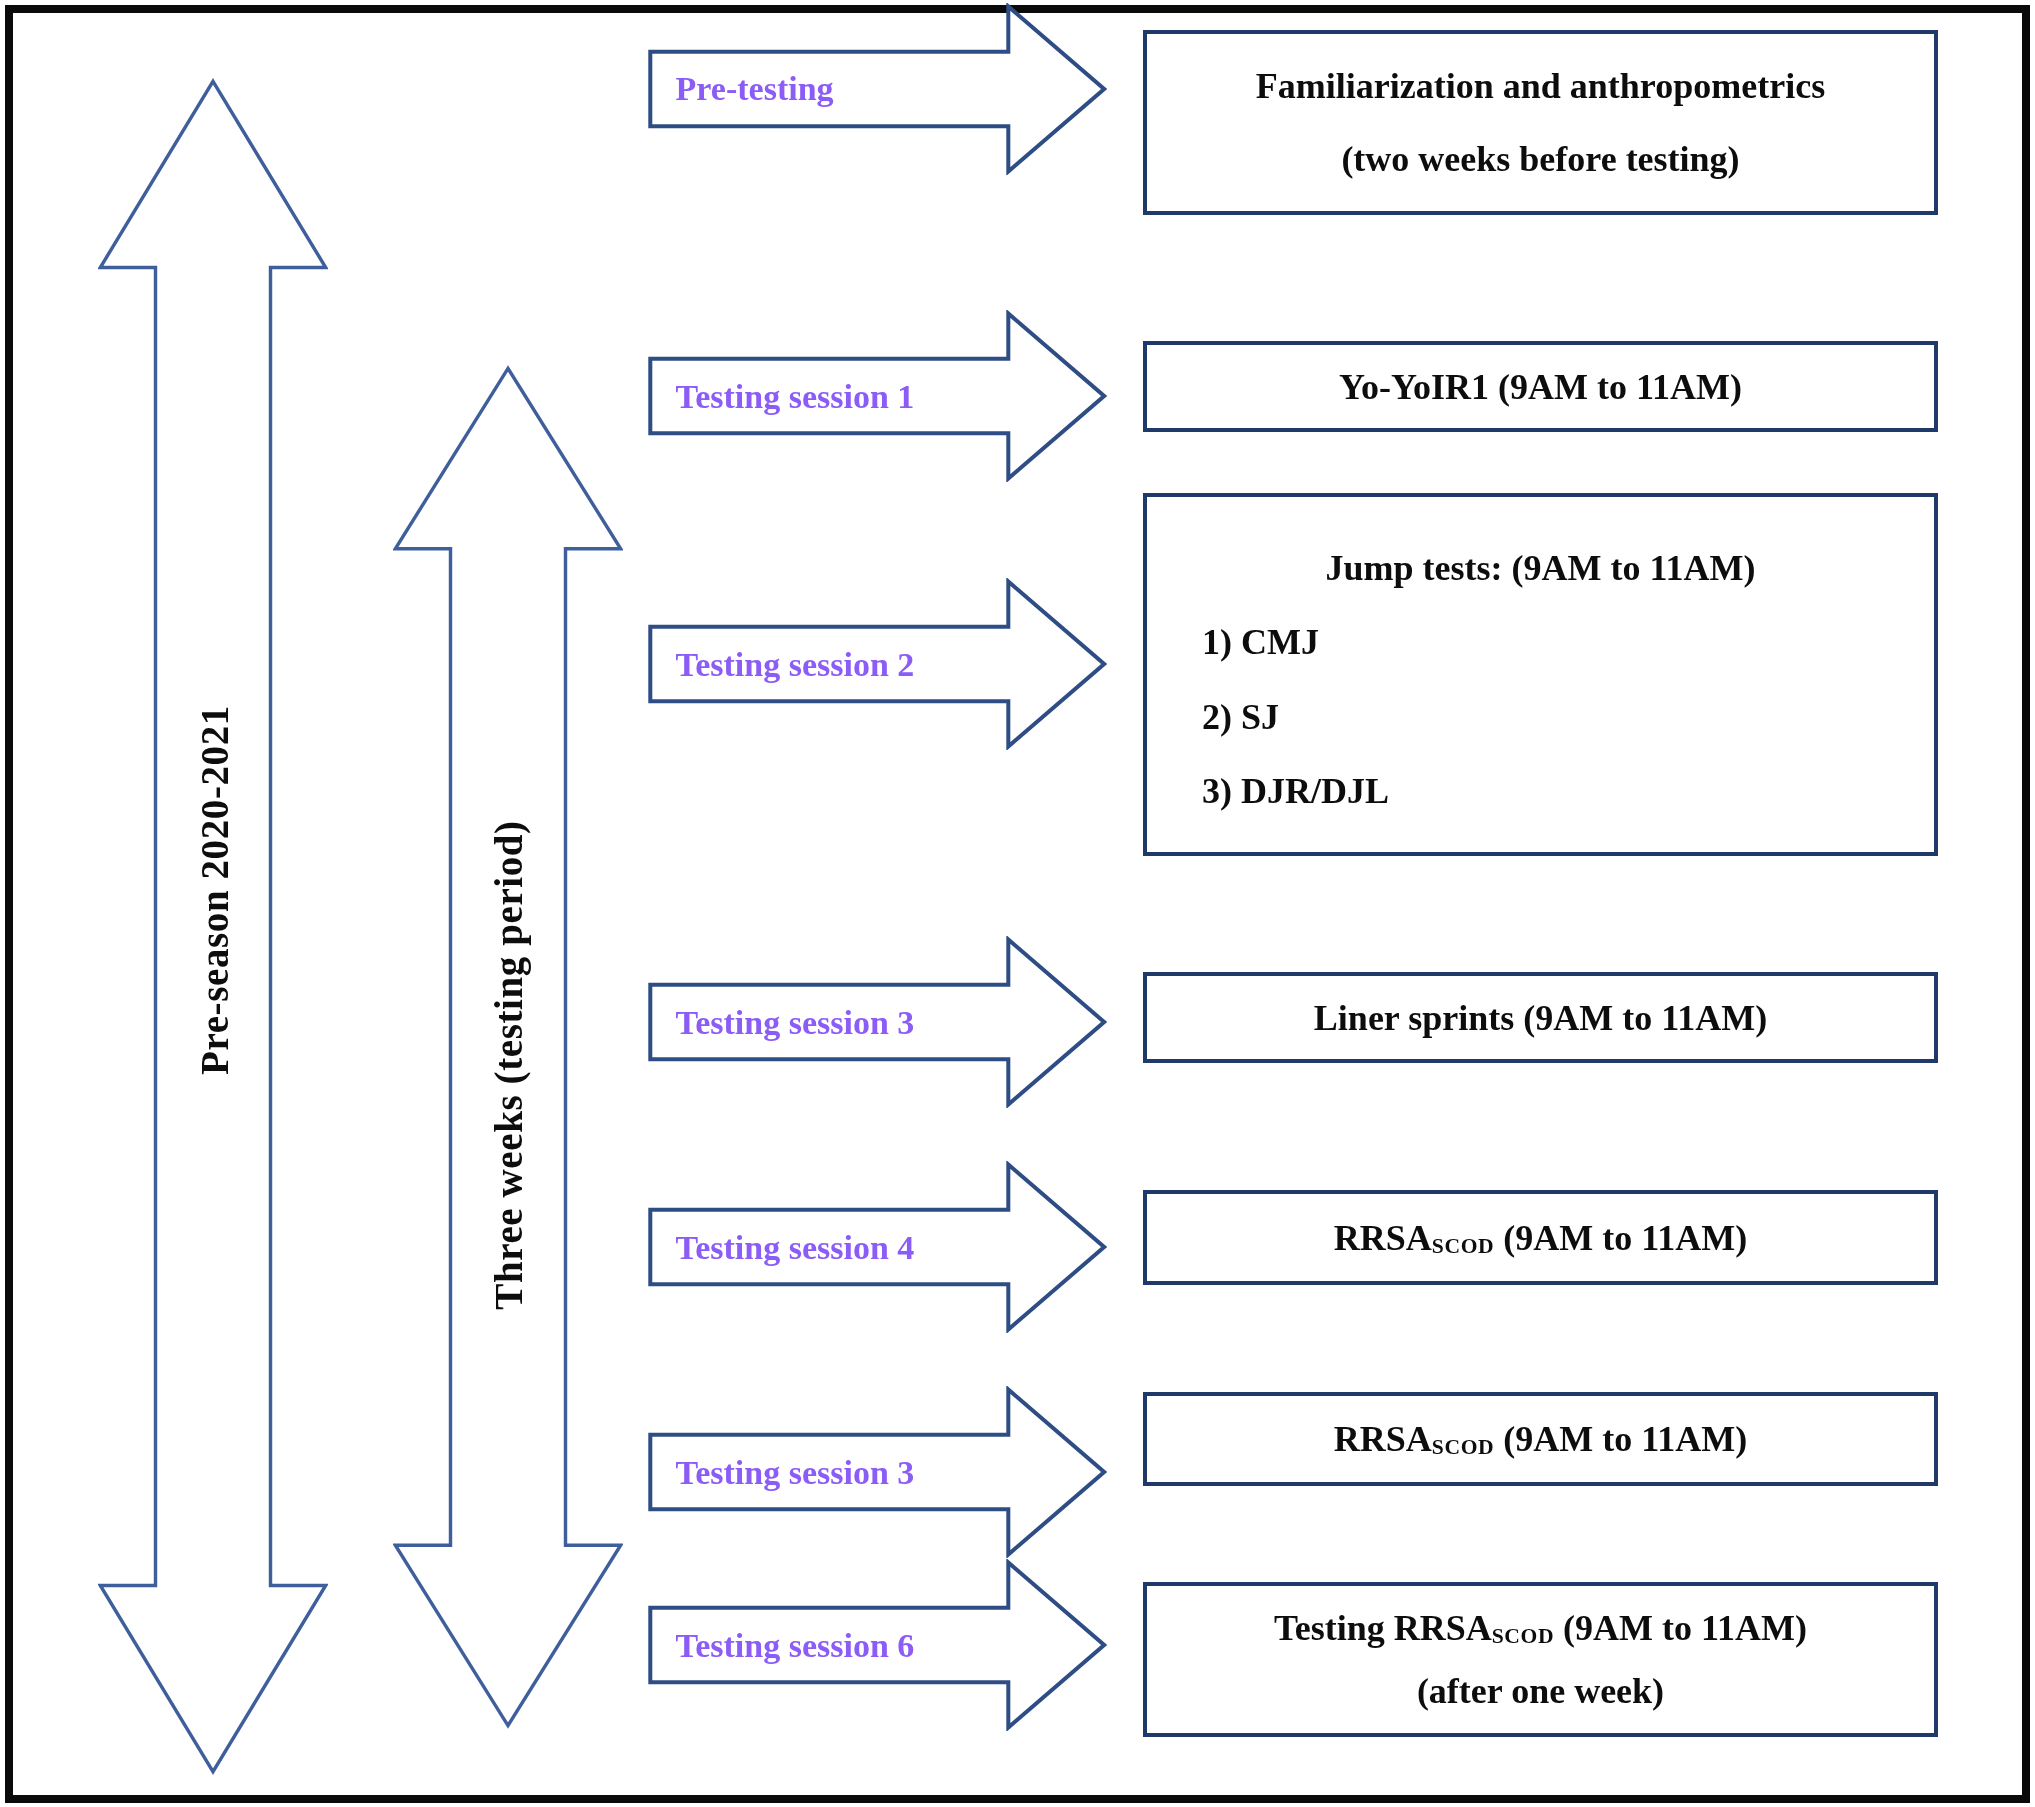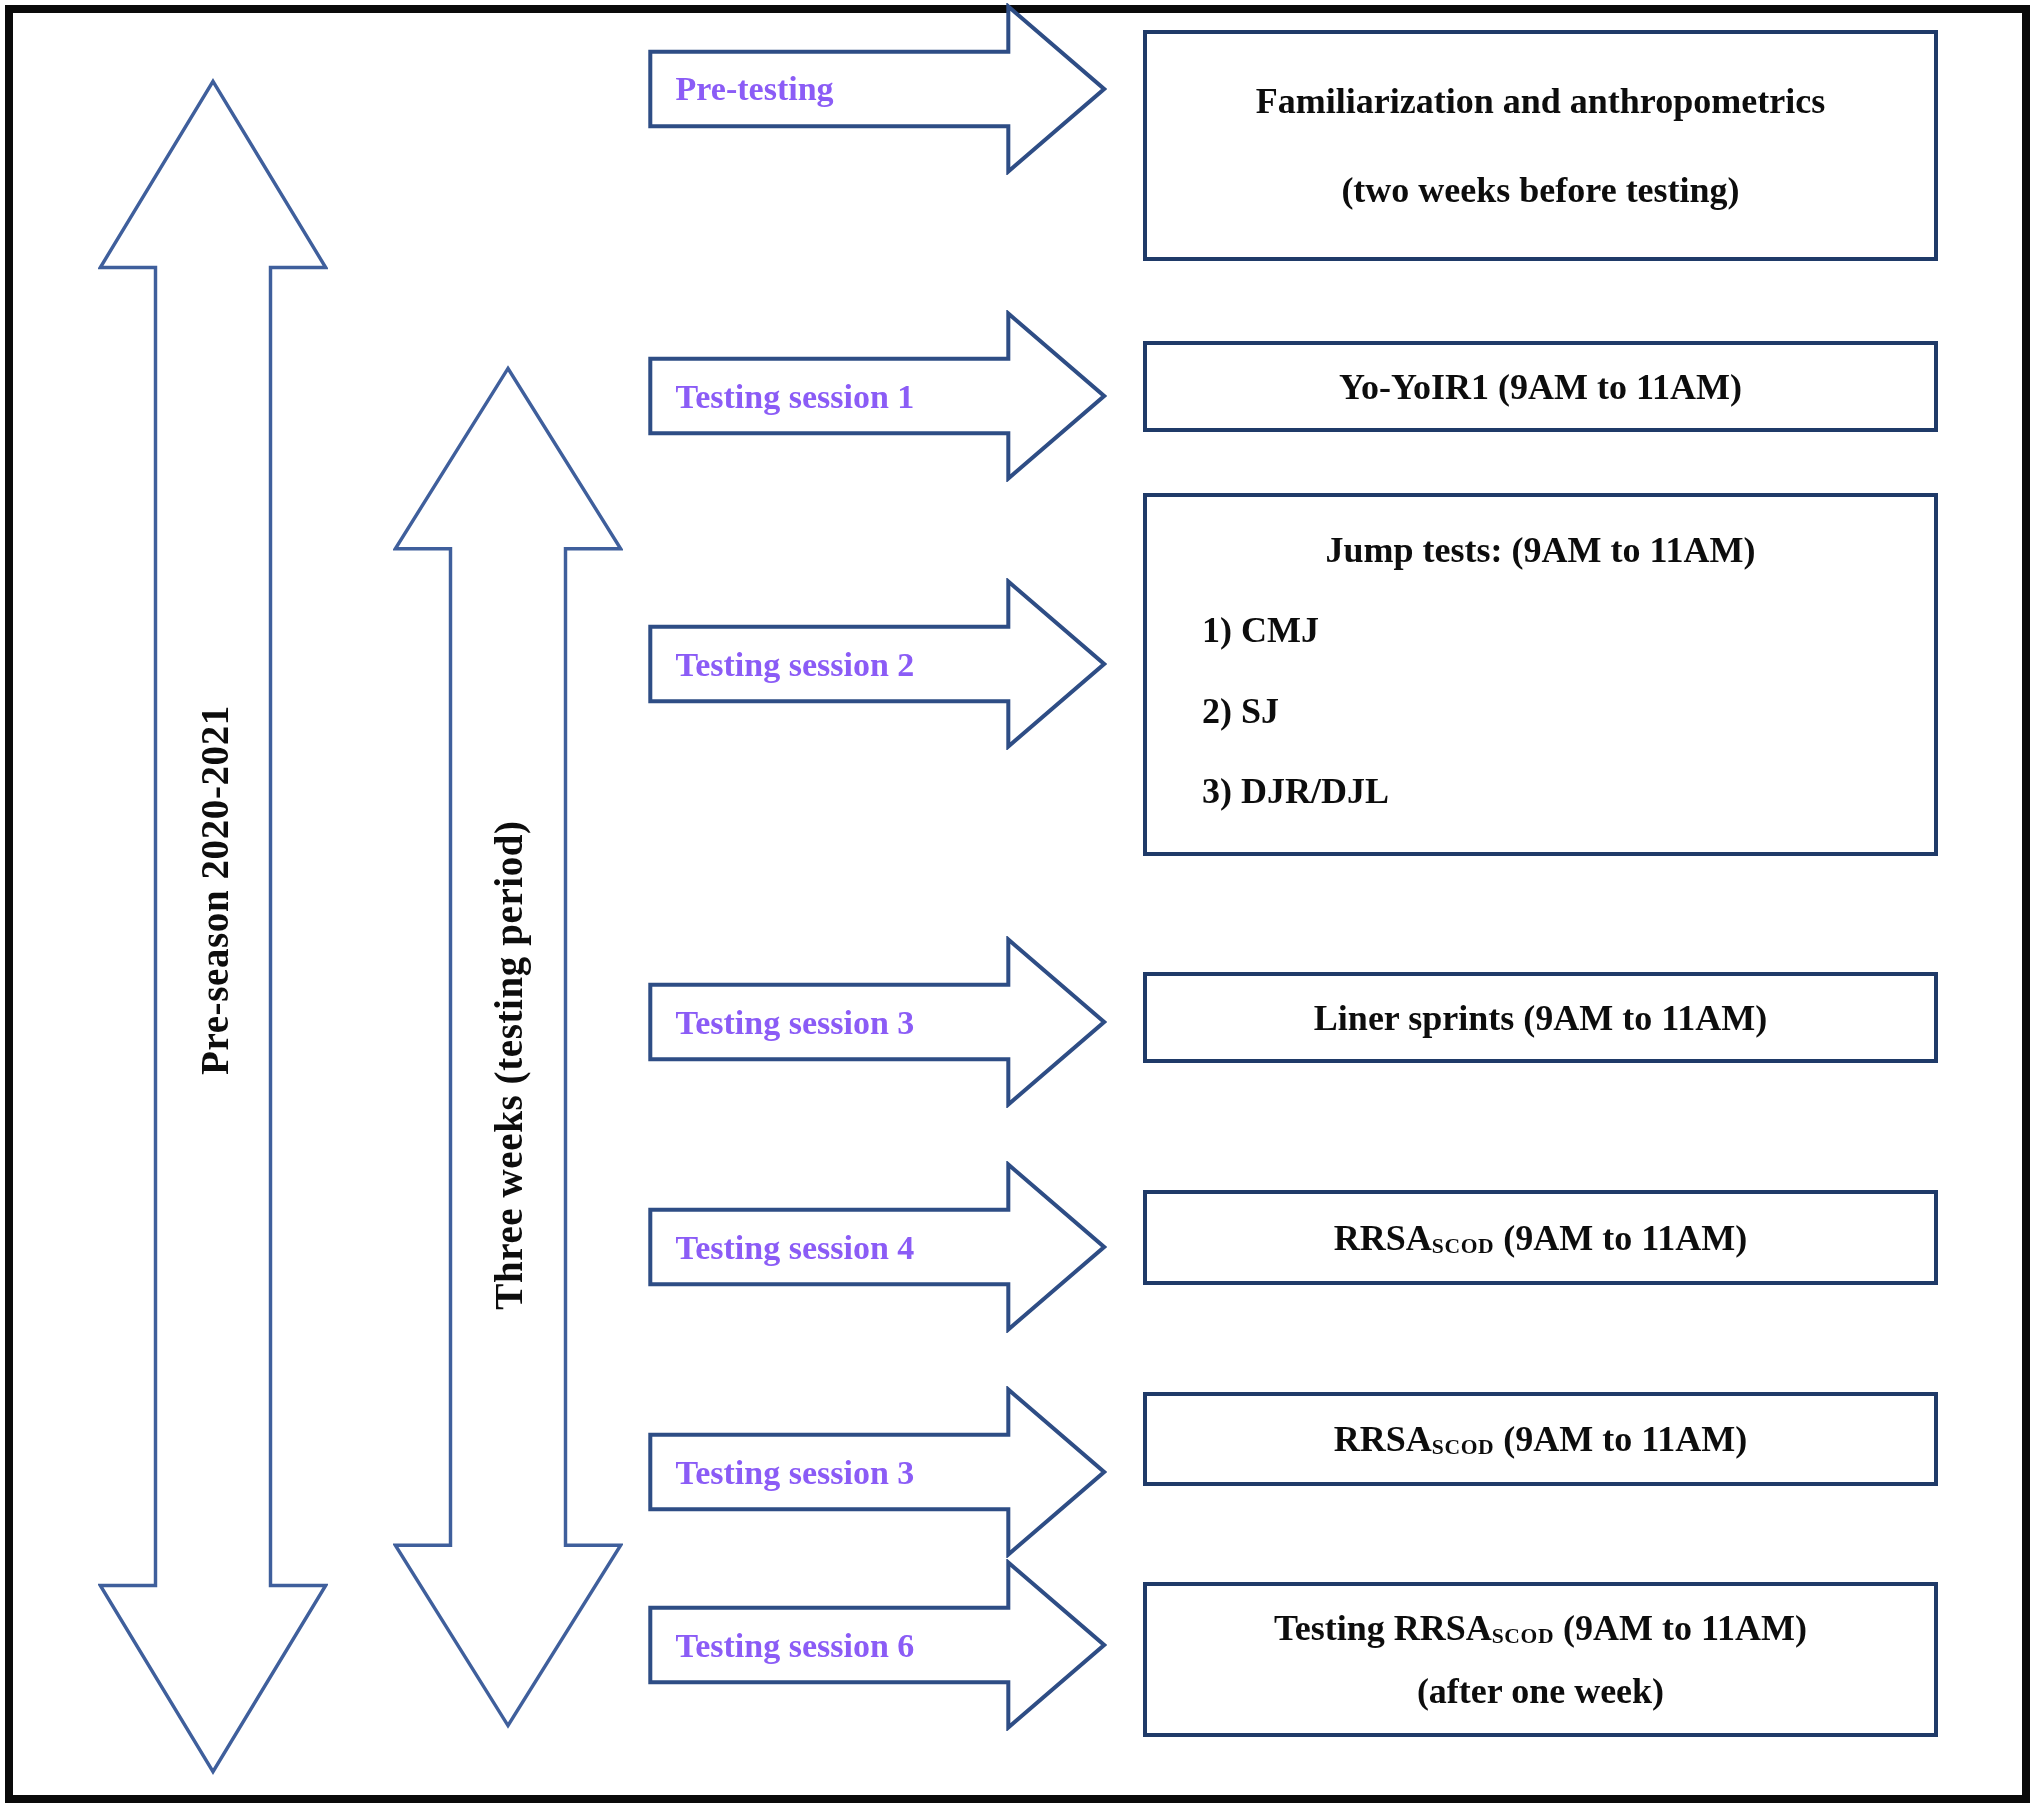--- a/index.html
+++ b/index.html
@@ -74,21 +74,21 @@
   .r-box .line { white-space: nowrap; }
   .r-box.single { justify-content: center; }
   .sub-sc {
     font-size: 0.6em;
     vertical-align: -0.12em;
     letter-spacing: 0.6px;
   }
   .jump-box {
     align-items: stretch;
     justify-content: space-between;
-    padding: 32px 0 40px 0;
+    padding: 50px 0 40px 0;
     text-align: left;
   }
   .jump-box .jump-title {
     text-align: center;
     white-space: nowrap;
   }
   .jump-box .jump-item {
     margin-left: 55px;
     white-space: nowrap;
   }
@@ -155,21 +155,21 @@
     <span class="s-label">Testing session 3</span>
   </div>
 
   <div class="s-arrow" style="left:648px; top:1559px;">
     <svg viewBox="0 0 800 300" preserveAspectRatio="none">
       <polygon points="4,85 628,85 628,6 795,150 628,294 628,215 4,215" fill="#ffffff" stroke="#2e4d85" stroke-width="7" stroke-linejoin="miter"></polygon>
     </svg>
     <span class="s-label">Testing session 6</span>
   </div>
 
-  <div class="r-box" style="top:30px; height:231px;">
+  <div class="r-box" style="top:30px; height:185px;">
     <div class="line">Familiarization and anthropometrics</div>
     <div class="line">(two weeks before testing)</div>
   </div>
 
   <div class="r-box single" style="top:341px; height:91px;">
     <div class="line">Yo-YoIR1 (9AM to 11AM)</div>
   </div>
 
   <div class="r-box jump-box" style="top:493px; height:363px;">
     <div class="jump-title">Jump tests: (9AM to 11AM)</div>

